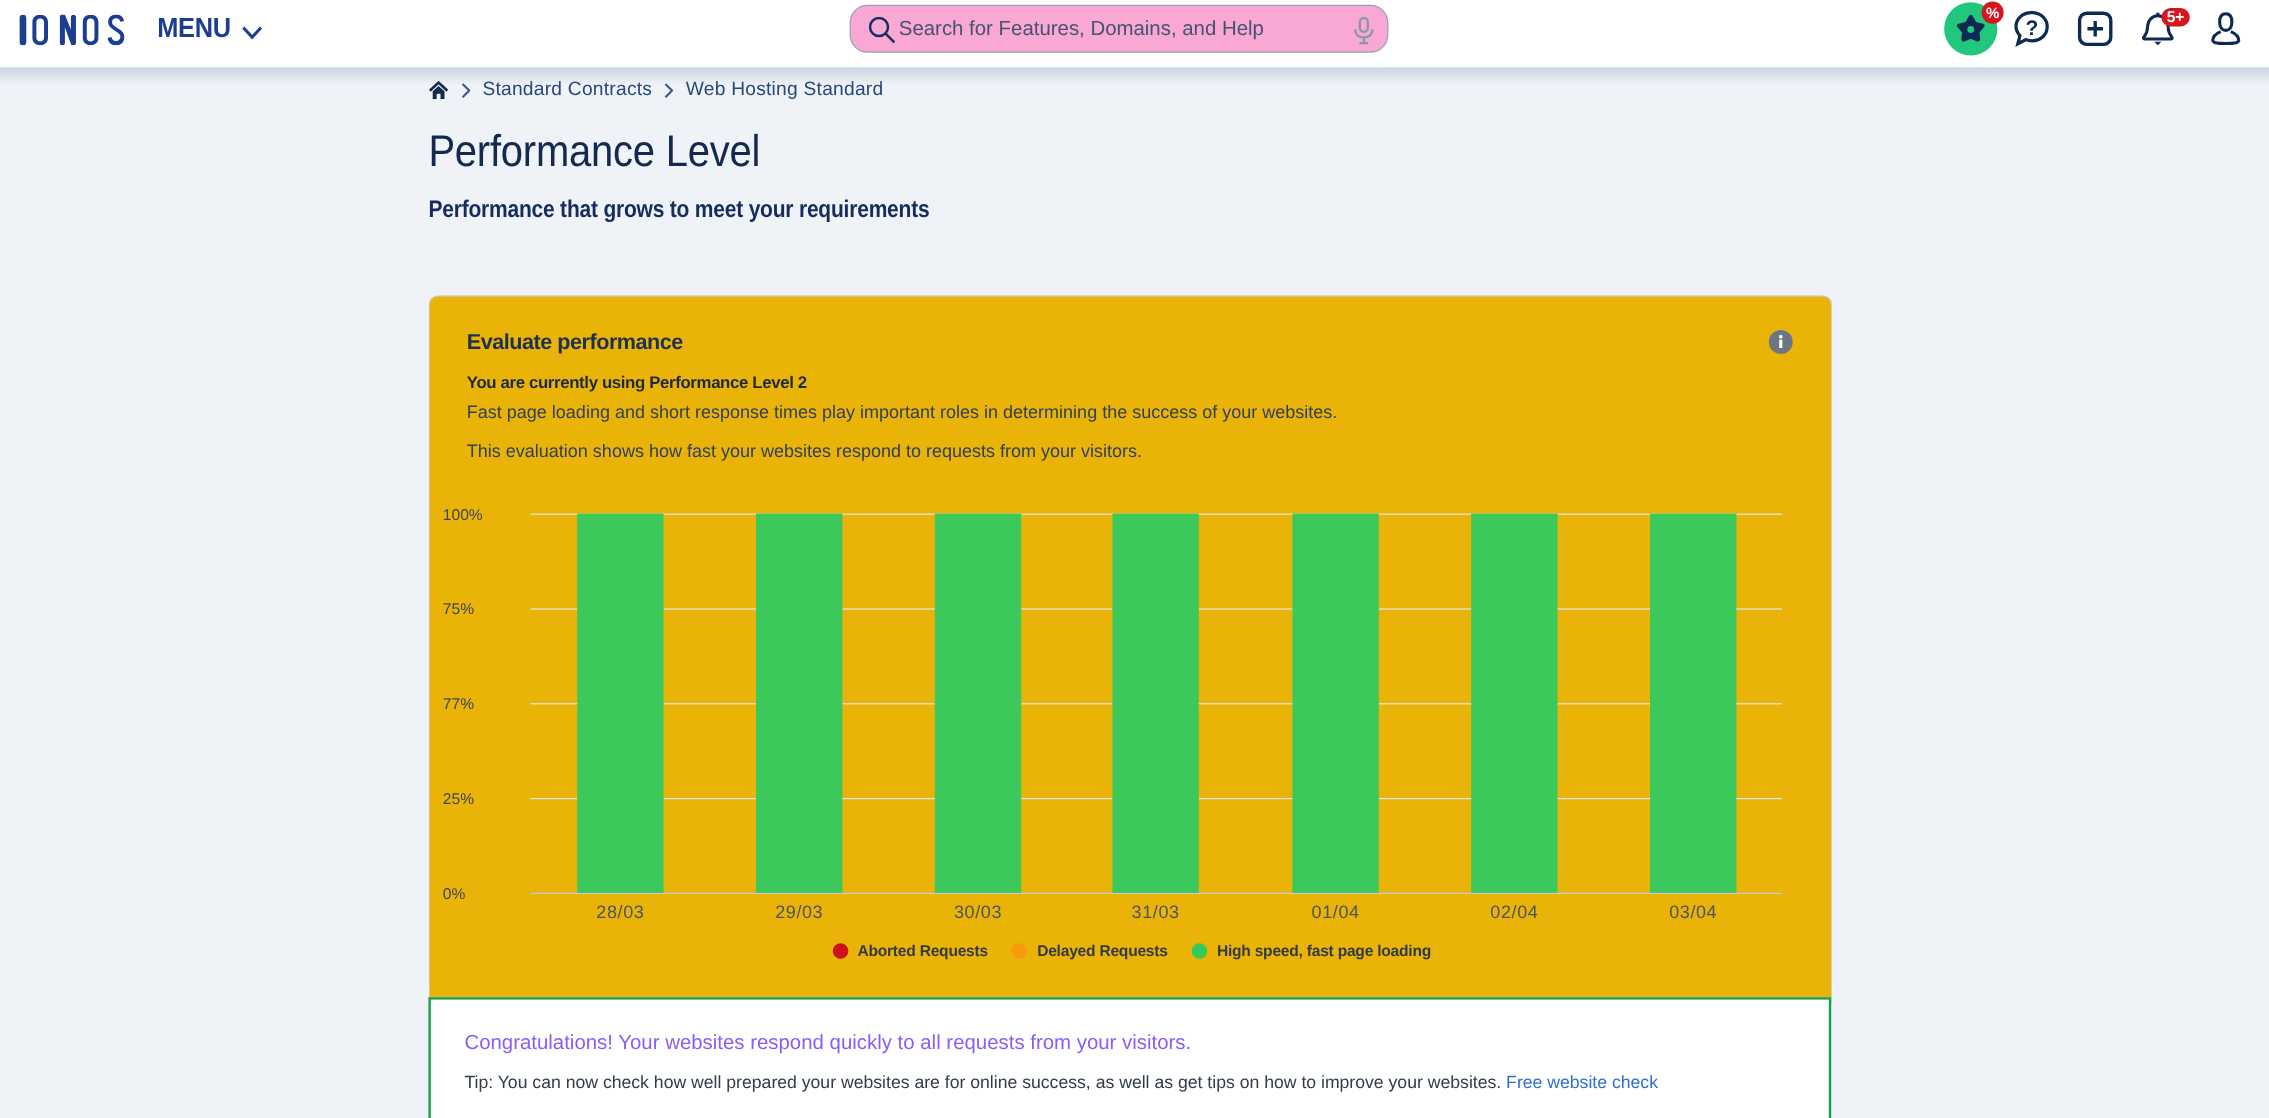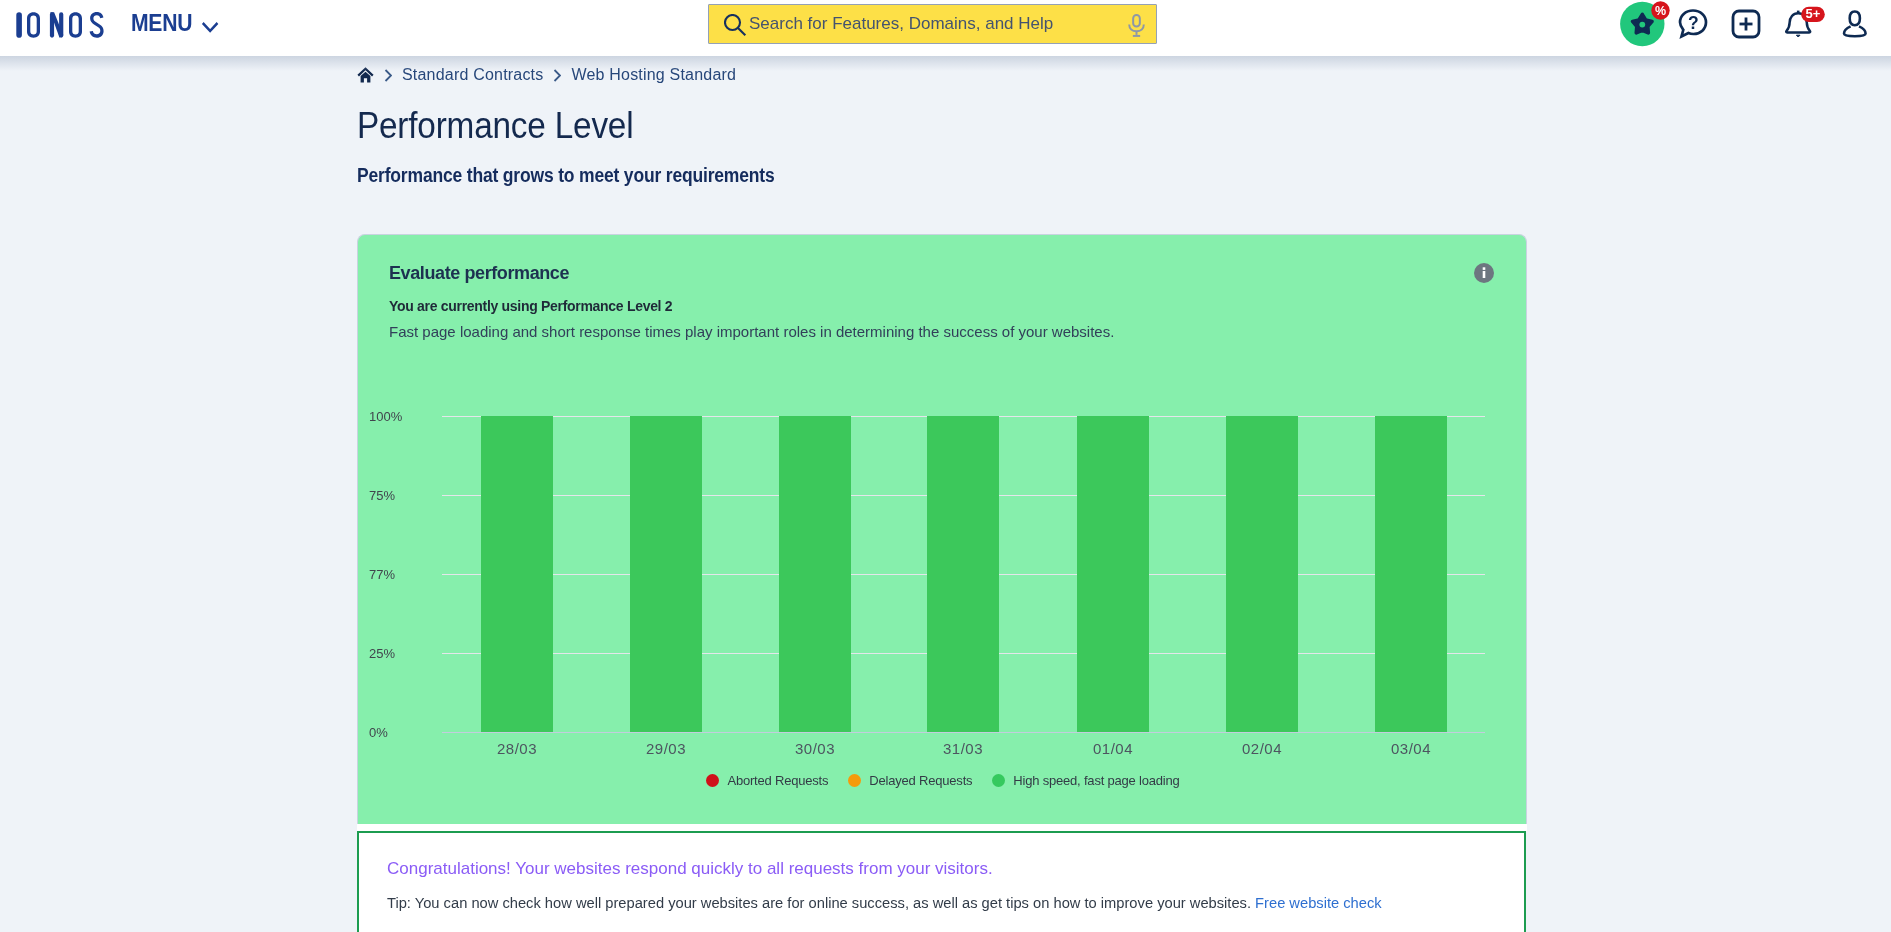--- a/index.html
+++ b/index.html
@@ -22,21 +22,21 @@
 }
 #logo { position:absolute; left:16px; top:12px; }
 #menu {
   position:absolute; left:131px; top:10px;
   font-size:23px; font-weight:700; color:#1b3e91; letter-spacing:-0.3px;
   transform:scaleX(0.92); transform-origin:left top;
 }
 #menu svg { margin-left:9px; vertical-align:-2px; }
 #search {
   position:absolute; left:708px; top:4px; width:449px; height:40px;
-  background:#fde047; border:1px solid #94a1b6; border-radius:1px;
+  background:#f9a8d4; border:1px solid #94a1b6; border-radius:15px;
 }
 #search .ph {
   position:absolute; left:40px; top:9px; font-size:17px; color:#44536f;
 }
 
 #search .mic { position:absolute; right:10px; top:9px; }
 #hicons { position:absolute; right:0; top:0; height:55px; }
 
 
 #crumb {
@@ -53,22 +53,22 @@
   transform:scaleX(0.90); transform-origin:left top;
 }
 #h2 {
   position:absolute; left:357px; top:164px;
   font-size:20px; font-weight:700; color:#152c5d; letter-spacing:-0.2px;
   transform:scaleX(0.875); transform-origin:left top;
 }
 
 
 #card {
-  position:absolute; left:357px; top:234px; width:1170px; height:590px;
-  background:#86efac; border:1px solid #c9d3e0; border-bottom:none;
+  position:absolute; left:357px; top:246px; width:1170px; height:590px;
+  background:#eab308; border:1px solid #c9d3e0; border-bottom:none;
   border-radius:8px 8px 0 0;
 }
 #gapwhite {
   position:absolute; left:357px; top:820px; width:1170px; height:11px; background:#fff;
 }
 #card h3 {
   position:absolute; left:31px; top:28px;
   font-size:18px; font-weight:700; color:#1d3150; letter-spacing:-0.4px;
 }
 #card .info { position:absolute; right:32px; top:28px; }
@@ -89,21 +89,21 @@
 }
 .bar { position:absolute; width:72px; height:316px; top:181px; background:#3cc85b; }
 .xlab {
   position:absolute; width:80px; text-align:center; top:505px;
   font-size:15px; color:#4d5560; letter-spacing:0.5px;
 }
 #legend {
   position:absolute; left:0; top:536px; width:1170px; height:18px;
   display:flex; justify-content:center; align-items:center; column-gap:20px;
 }
-#legend .it { display:flex; align-items:center; font-size:13px; font-weight:400; color:#333b46; letter-spacing:-0.2px;justify-content:center; }
+#legend .it { display:flex; align-items:center; font-size:13px; font-weight:700; color:#333b46; letter-spacing:-0.2px;justify-content:center; }
 #legend .dot { width:13px; height:13px; border-radius:50%; margin-right:8px; }
 
 
 #alert {
   position:absolute; left:357px; top:831px; width:1169px; height:180px;
   background:#fff; border:2px solid #1c9c50;
 }
 #alert .c1 {
   position:absolute; left:28px; top:26px;
   font-size:17px; color:#8b5cf6;
@@ -204,20 +204,21 @@
 <div id="gapwhite"></div>
 <div id="card">
   <h3>Evaluate performance</h3>
   <svg class="info" width="20" height="20" viewBox="0 0 20 20">
       <circle cx="10" cy="10" r="10" fill="#6d7680"></circle>
       <rect x="8.7" y="8" width="2.6" height="7" fill="#fff"></rect>
       <rect x="8.7" y="4.3" width="2.6" height="2.6" fill="#fff"></rect>
     </svg>
   <div class="b1">You are currently using Performance Level 2</div>
   <div class="p1">Fast page loading and short response times play important roles in determining the success of your websites.</div>
+  <div class="p2">This evaluation shows how fast your websites respond to requests from your visitors.</div>
 
   <div id="chart">
     <div class="gl" style="top:181px"></div>
     <div class="gl" style="top:260px"></div>
     <div class="gl" style="top:339px"></div>
     <div class="gl" style="top:418px"></div>
     <div class="gl gl0" style="top:497px"></div>
     <div class="ylab" style="top:174px">100%</div>
     <div class="ylab" style="top:253px">75%</div>
     <div class="ylab" style="top:332px">77%</div>

